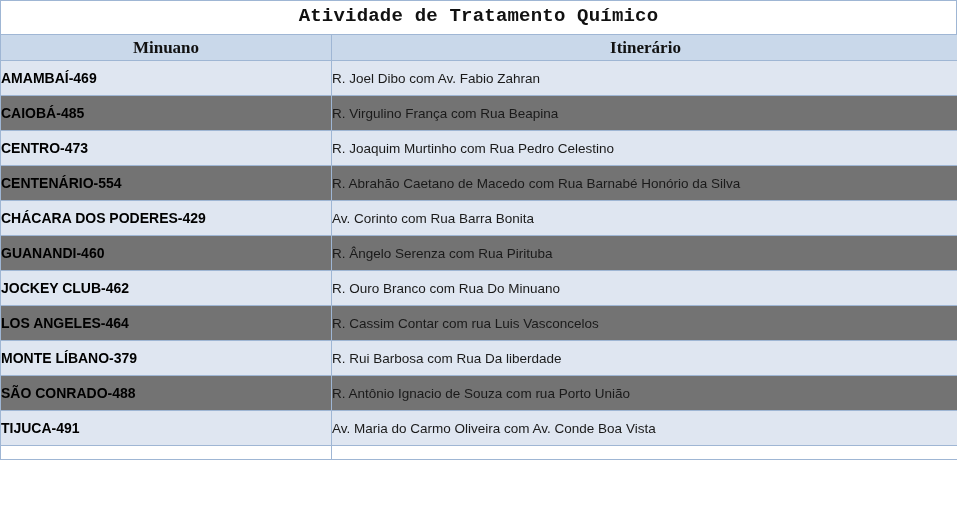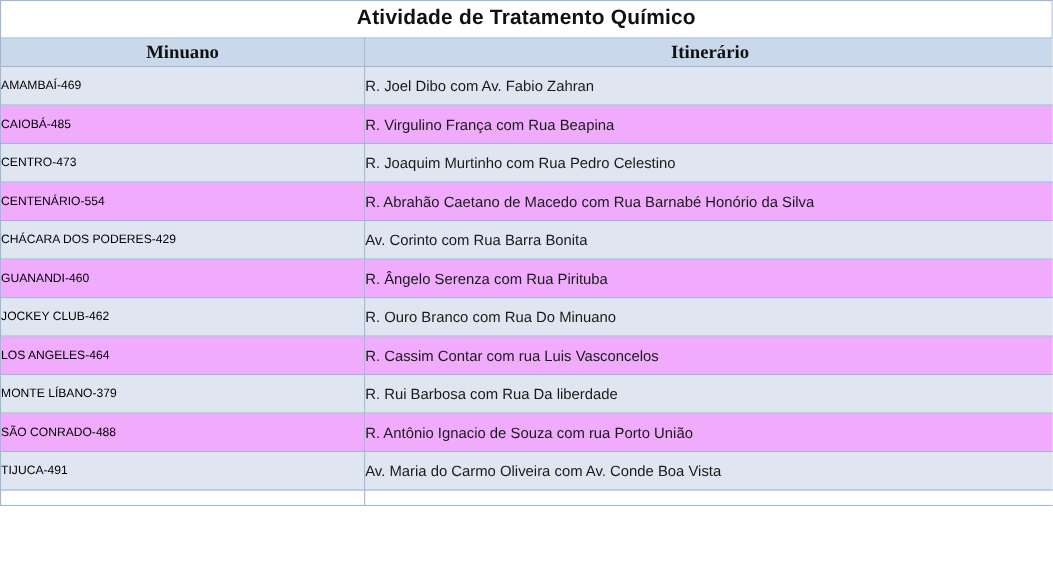--- a/index.html
+++ b/index.html
@@ -21,21 +21,21 @@
   }
   
   .title-block {
     border: 1px solid #9fb6d4;
     border-bottom: none;
     background: #ffffff;
     padding: 4px 0 6px 0;
     text-align: center;
   }
   .title-line {
-    font-family: Liberation Sans, sans-serif;
+    font-family: Liberation Mono, monospace;
     font-weight: bold;
     font-size: 19px;
     line-height: 23px;
     color: #111111;
     letter-spacing: 0.2px;
   }
   
   table.itinerary {
     border-collapse: collapse;
     width: 957px;
@@ -54,26 +54,26 @@
     font-family: "Liberation Serif", serif;
     font-weight: bold;
     font-size: 17px;
     color: #111111;
   }
   th.col-bairro { width: 330px; }
   th.col-itinerario { width: 627px; }
 
   tbody tr { height: 35px; }
   tbody tr.odd  td { background: #dfe6f1; }
-  tbody tr.even td { background: #f0abfc; }
+  tbody tr.even td { background: #737373; }
 
   td.bairro {
     font-family: "Liberation Sans", sans-serif;
-    font-weight: normal;
-    font-size: 11px;
+    font-weight: bold;
+    font-size: 14px;
     color: #000000;
     padding-left: 5px;
     white-space: nowrap;
   }
   td.itinerario {
     font-family: "Liberation Sans", sans-serif;
     font-size: 13.5px;
     color: #1a1a1a;
     padding-left: 7px;
   }

